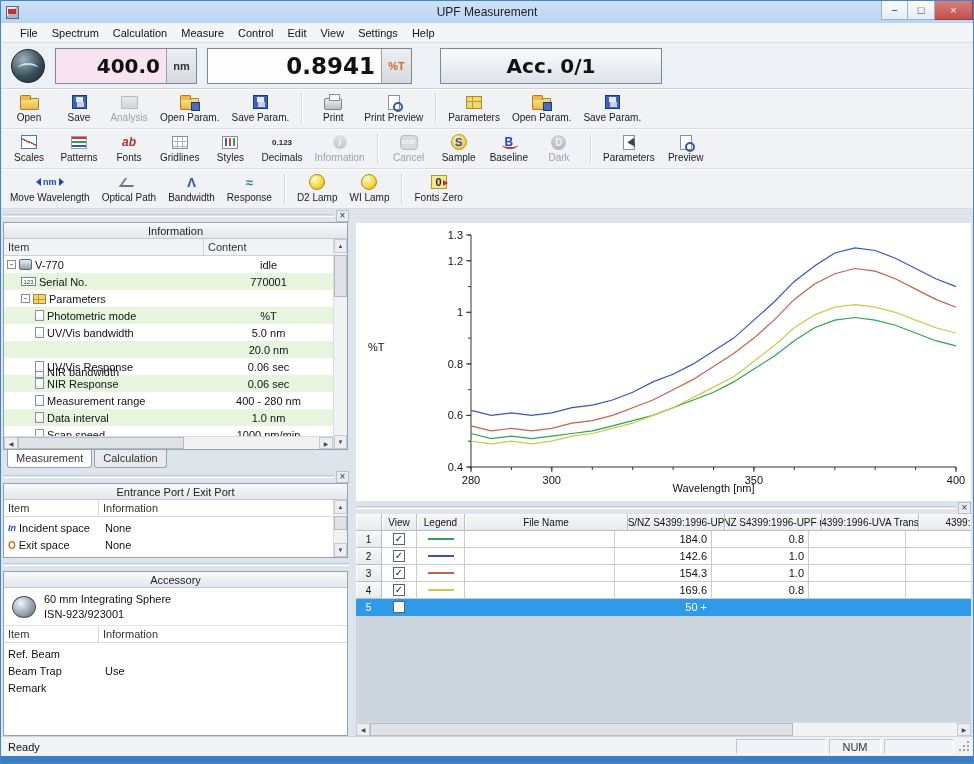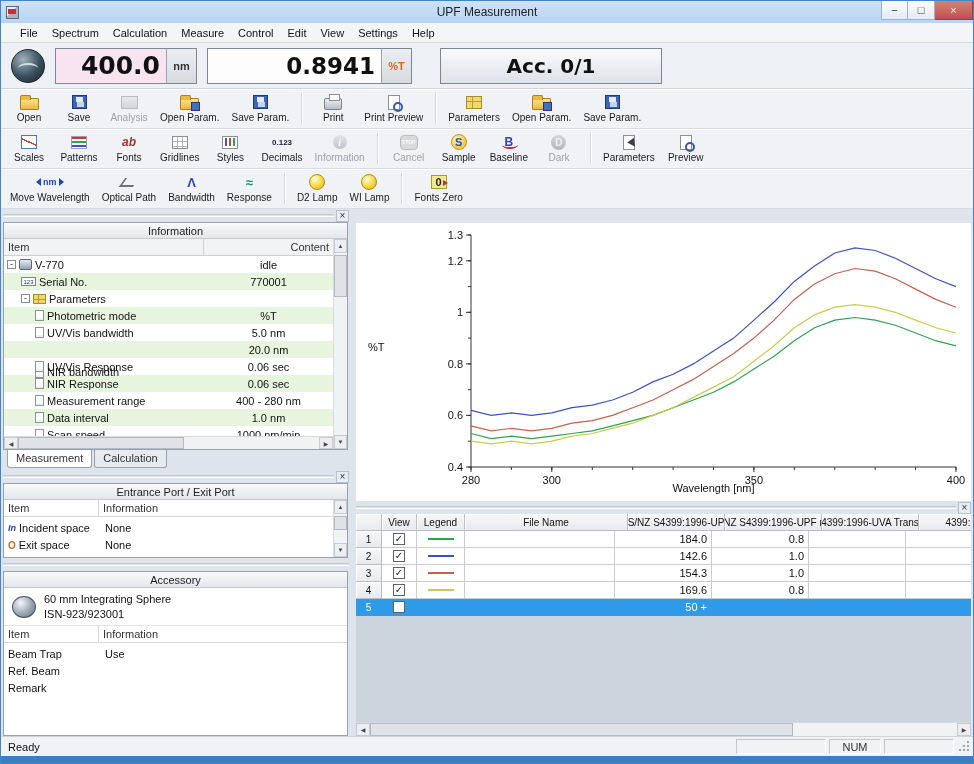--- a/index.html
+++ b/index.html
@@ -18,21 +18,21 @@
 .menubar{height:20px;flex:none;background:#f3f5f7;border-bottom:1px solid #d8dce0;display:flex;align-items:center;padding-left:12px}
 .menu-item{padding:2px 7px}
 
 .readout{height:46px;flex:none;background:#edf0f4;border-bottom:1px solid #cfd4da;display:flex;align-items:center;gap:10px;padding:0 10px}
 .inst-icon{width:34px;height:34px;border-radius:50%;background:radial-gradient(circle at 35% 30%,#9fb2ba,#39505c 55%,#16242c);border:1px solid #223;position:relative;flex:none}
 .inst-icon::after{content:"";position:absolute;left:6px;top:13px;width:20px;height:8px;border-top:2px solid #cfe0e8;border-radius:50%}
 .val-box{height:36px;border:1px solid #7d8691;display:flex;align-items:stretch;background:#fff;flex:none}
 .val-box .val{display:flex;align-items:center;justify-content:flex-end;padding:0 6px;font-family:"DejaVu Sans",sans-serif;font-weight:bold}
 .val-box .unit{width:30px;display:flex;align-items:center;justify-content:center;background:linear-gradient(#eceef2,#d6dade);border-left:1px solid #9aa2ac;font-weight:bold;font-size:11px;color:#333}
 .wl{width:142px}
-.wl .val{flex:1;background:#f8e4f0;font-size:25px}
+.wl .val{flex:1;background:#f8e4f0;font-size:20px}
 .pm{width:205px}
 .pm .val{flex:1;background:#fdfdfd;font-size:23px}
 .unit.orange{color:#d2691e}
 .acc-box{width:222px;height:36px;margin-left:18px;border:1px solid #7d8691;background:linear-gradient(#fafbfc,#dde2e8);display:flex;align-items:center;justify-content:center;font-size:20px;font-weight:bold;font-family:"DejaVu Sans",sans-serif;flex:none}
 
 .toolbar{height:40px;flex:none;background:#f0f2f5;border-bottom:1px solid #d8dbdf;box-shadow:0 1px 0 #fff inset;display:flex;align-items:stretch;padding:1px 3px}
 .tb-btn{min-width:50px;padding:2px 6px 2px;display:flex;flex-direction:column;align-items:center;justify-content:flex-start;color:#1a1a1a}
 .tb-label{font-size:10px;white-space:nowrap}
 .tb-btn.disabled{color:#9ba2ab}
 .tb-btn.disabled .ticon{filter:grayscale(1);opacity:.55}
@@ -84,21 +84,21 @@
 .strip-line{flex:1;height:3px;border-top:1px solid #c3cad2;border-bottom:1px solid #fff}
 .pane-close{width:13px;height:12px;display:flex;align-items:center;justify-content:center;font-size:10px;line-height:1;color:#334;background:#e7edf4;border:1px solid #b8c0ca}
 .top-spacer{height:14px;flex:none}
 
 .groupbox{margin:0 3px 0 2px;border:1px solid #98a2ac;background:#fff;flex:none;overflow:hidden}
 .group-header{height:16px;background:linear-gradient(#f8f9fa,#e3e7ec);border-bottom:1px solid #c3c9d0;display:flex;align-items:center;justify-content:center;color:#222}
 .tree-wrap{display:flex;height:210px}
 .tree-main{flex:1;display:flex;flex-direction:column;overflow:hidden}
 .tree-cols{height:17px;flex:none;display:flex;background:#f2f3f5;border-bottom:1px solid #cdd1d6;color:#333}
 .tc-item{width:200px;padding:2px 4px;border-right:1px solid #cdd1d6}
-.tc-content{flex:1;padding:2px 4px;text-align:right}
+.tc-content{flex:1;padding:2px 4px;text-align:left}
 .tree-body{height:180px;overflow:hidden;background:#fff}
 .trow{height:17px;display:flex;align-items:center}
 .trow.alt{background:#e7f5df}
 .titem{width:200px;display:flex;align-items:center;overflow:hidden;white-space:nowrap}
 .tcontent{flex:1;text-align:center;white-space:nowrap}
 .expander{width:9px;height:9px;flex:none;border:1px solid #848c96;background:#fff;font-size:9px;line-height:7px;text-align:center;margin-right:3px;color:#333}
 .tico{flex:none;margin-right:3px;display:inline-flex;align-items:center;justify-content:center}
 .tico-instrument{width:13px;height:11px;border-radius:2px;background:linear-gradient(#e8edf2,#93a2b2);border:1px solid #5c6874}
 .tico-serial{width:15px;height:9px;border:1px solid #7a828c;background:#fff;font-size:6px;color:#234}
 .tico-param-table{width:13px;height:10px;background:#f3d868;border:1px solid #a38d2c;background-image:linear-gradient(to right,transparent 4px,#b49b3e 4px,#b49b3e 5px,transparent 5px),linear-gradient(to bottom,transparent 4px,#b49b3e 4px,#b49b3e 5px,transparent 5px)}
@@ -560,26 +560,26 @@
             <div>60 mm Integrating Sphere</div>
             <div>ISN-923/923001</div>
           </div>
         </div>
         <div class="mini-cols">
           <div class="mc-item">Item</div>
           <div>Information</div>
         </div>
         <div>
             <div class="prow">
+              <div class="pitem">Ref. Beam</div>
+              <div class="pinfo"></div>
+            </div>
+            <div class="prow">
               <div class="pitem">Beam Trap</div>
               <div class="pinfo">Use</div>
-            </div>
-            <div class="prow">
-              <div class="pitem">Ref. Beam</div>
-              <div class="pinfo"></div>
             </div>
             <div class="prow">
               <div class="pitem">Remark</div>
               <div class="pinfo"></div>
             </div>
           </div>
       </div>
     </div>
 
     <div class="splitter"></div>

